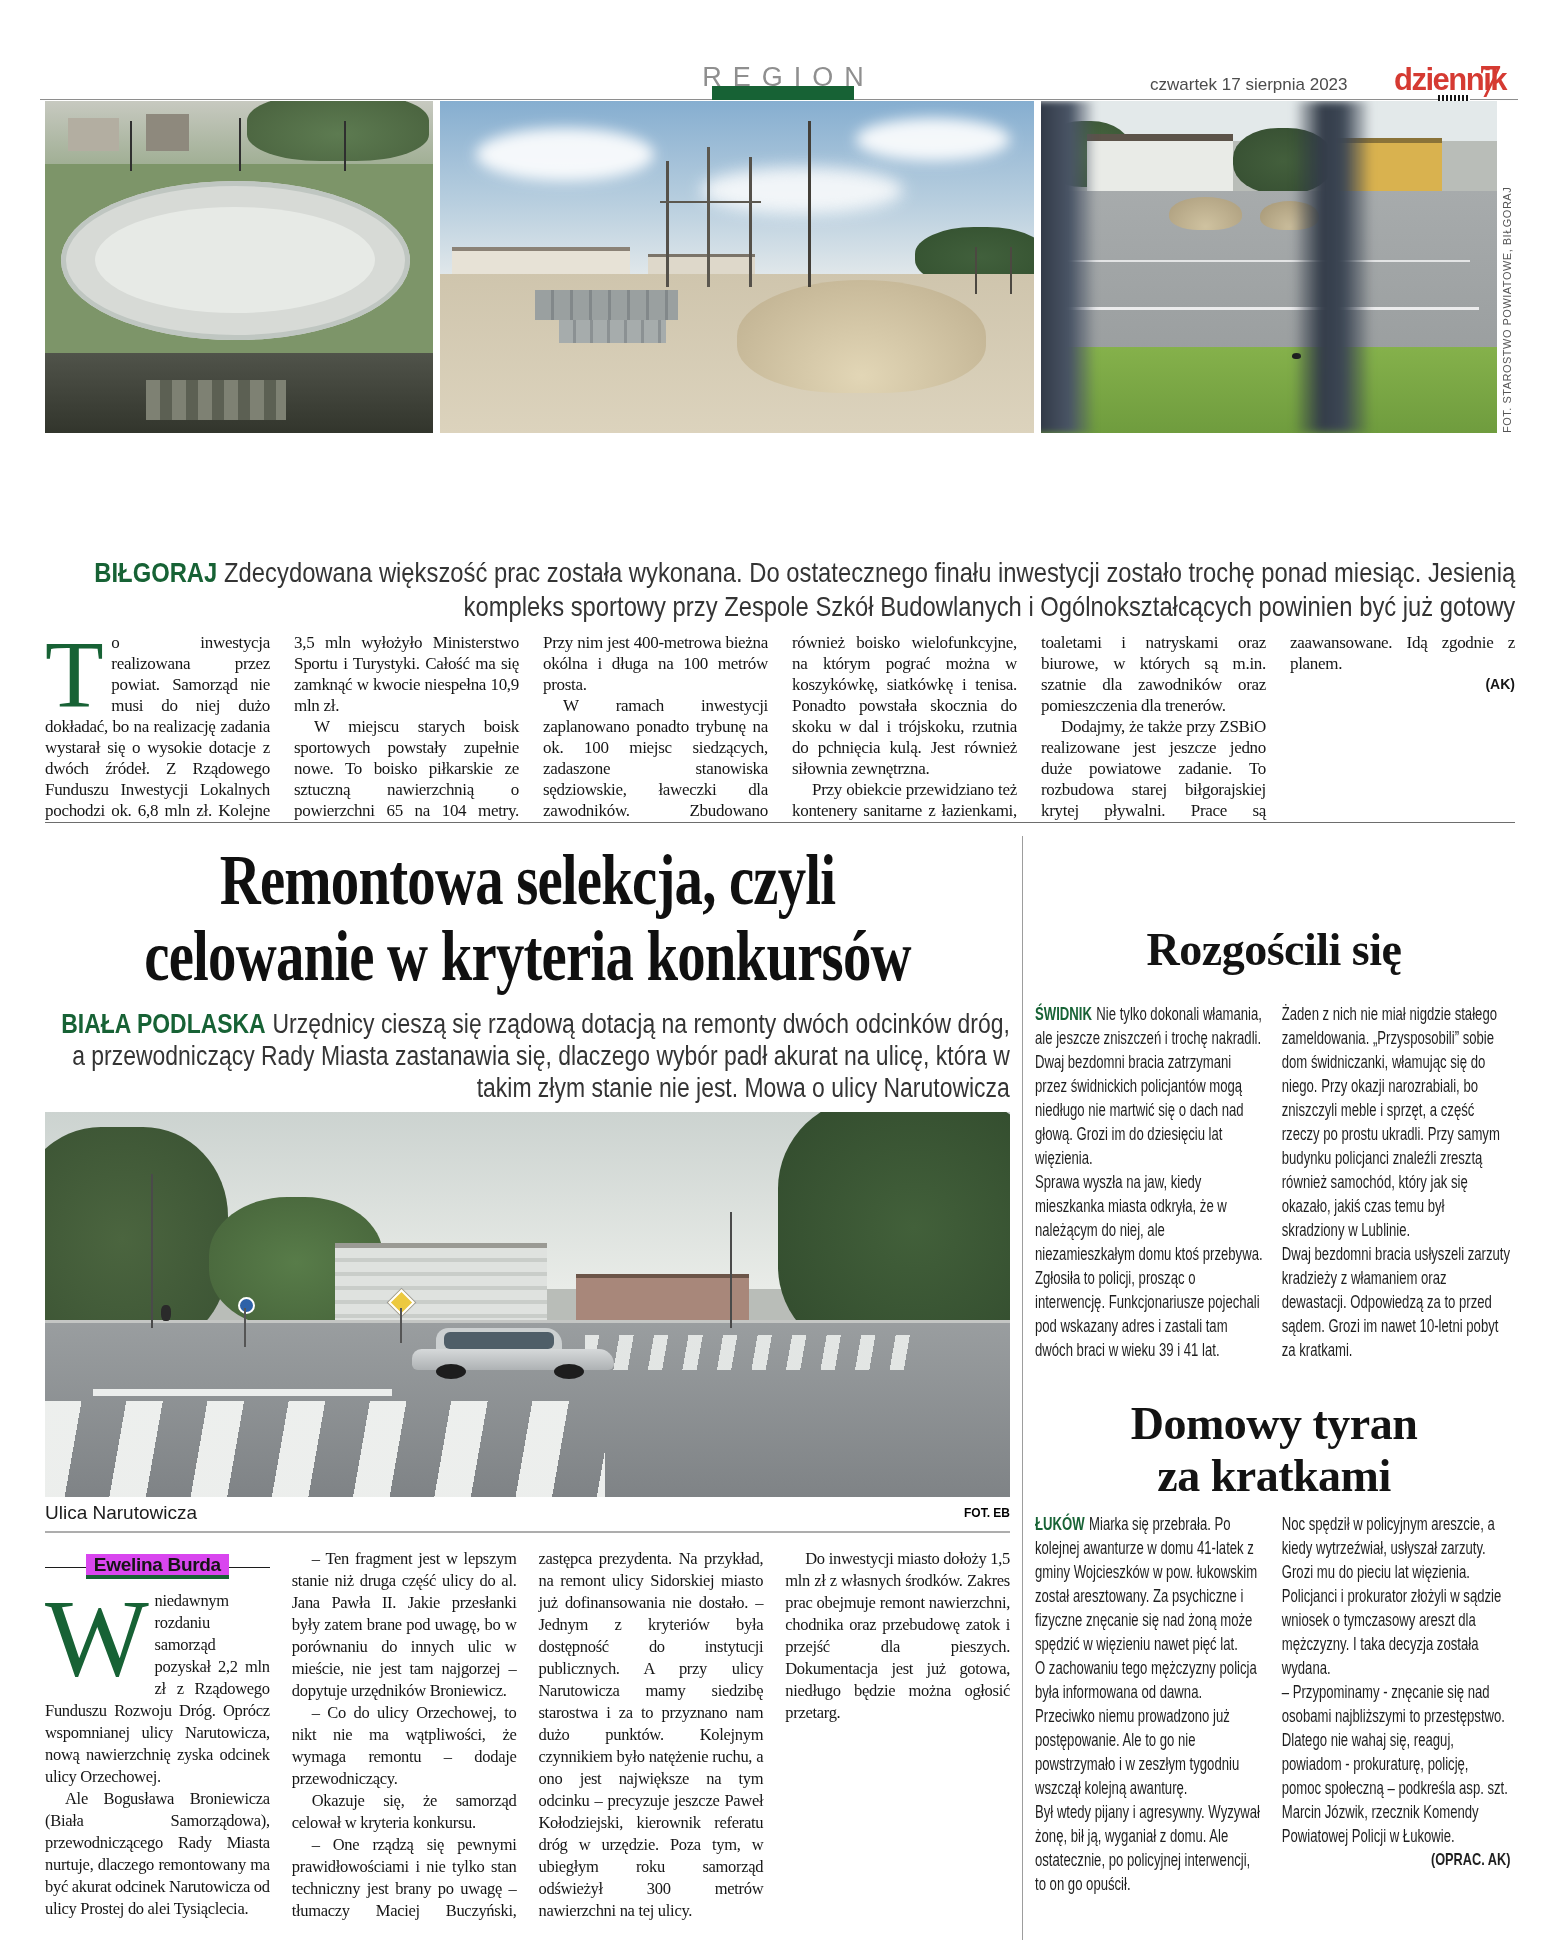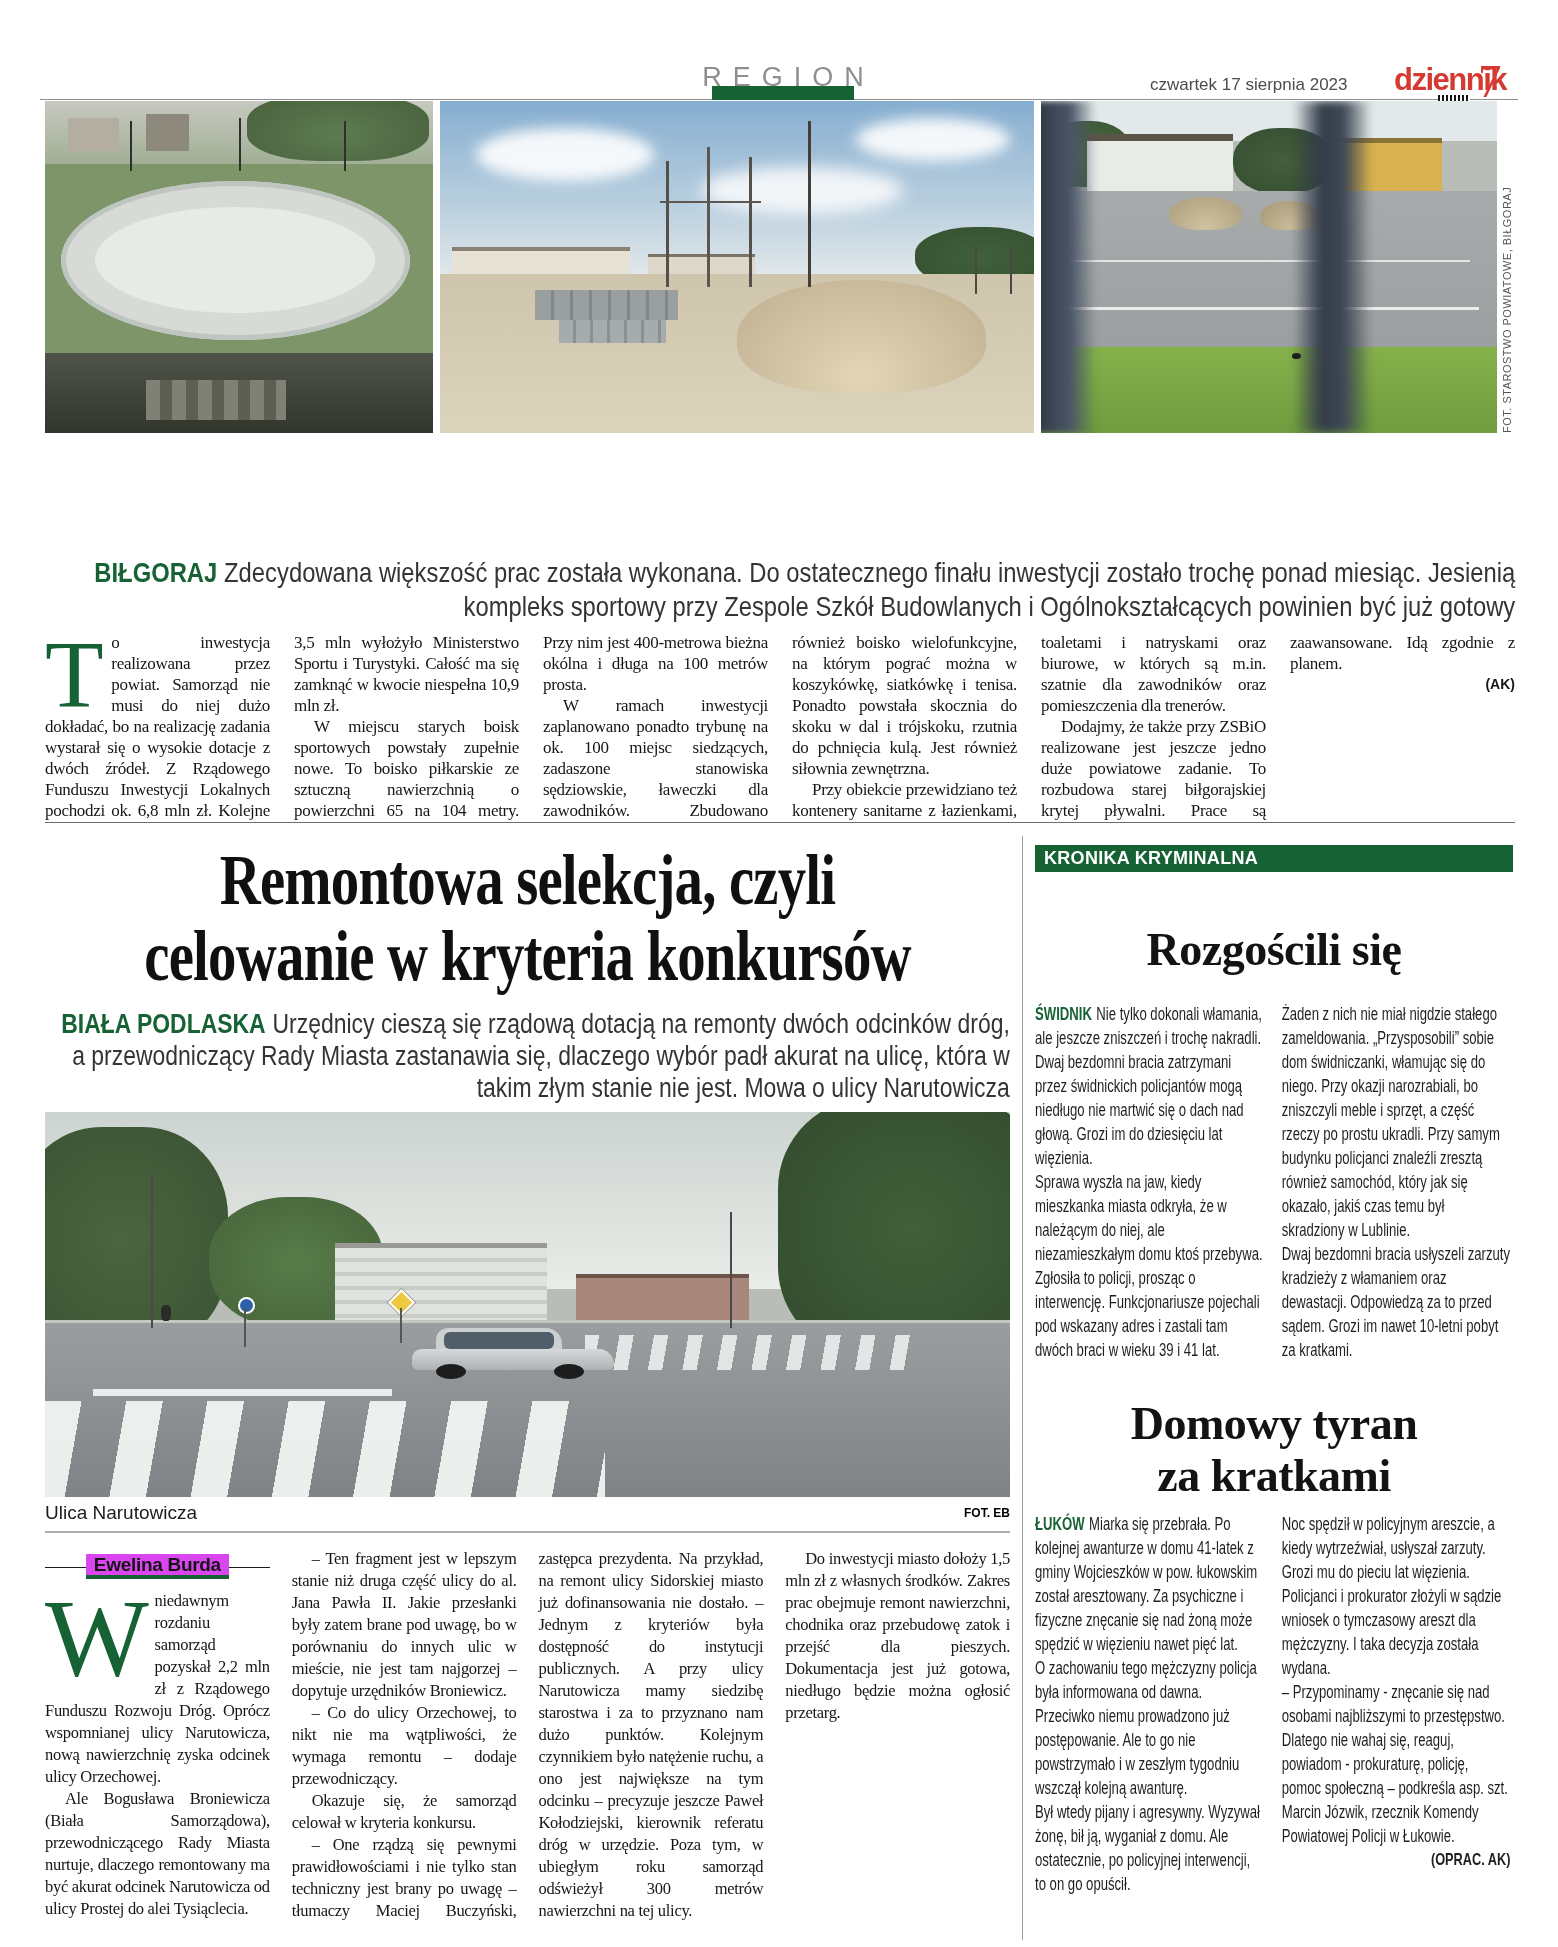--- a/index.html
+++ b/index.html
@@ -211,21 +211,20 @@
   <p>Ale Bogusława Broniewicza (Biała Samorządowa), przewodniczącego Rady Miasta nurtuje, dlaczego remontowany ma być akurat odcinek Narutowicza od ulicy Prostej do alei Tysiąclecia.</p>
       <p>– Ten fragment jest w lepszym stanie niż druga część ulicy do al. Jana Pawła II. Jakie przesłanki były zatem brane pod uwagę, bo w porównaniu do innych ulic w mieście, nie jest tam najgorzej – dopytuje urzędników Broniewicz.</p>
       <p>– Co do ulicy Orzechowej, to nikt nie ma wątpliwości, że wymaga remontu – dodaje przewodniczący.</p>
       <p>Okazuje się, że samorząd celował w kryteria konkursu.</p>
       <p>– One rządzą się pewnymi prawidłowościami i nie tylko stan techniczny jest brany po uwagę – tłumaczy Maciej Buczyński, zastępca prezydenta. Na przykład, na remont ulicy Sidorskiej miasto już dofinansowania nie dostało. – Jednym z kryteriów była dostępność do instytucji publicznych. A przy ulicy Narutowicza mamy siedzibę starostwa i za to przyznano nam dużo punktów. Kolejnym czynnikiem było natężenie ruchu, a ono jest największe na tym odcinku – precyzuje jeszcze Paweł Kołodziejski, kierownik referatu dróg w urzędzie. Poza tym, w ubiegłym roku samorząd odświeżył 300 metrów nawierzchni na tej ulicy.</p>
       <p>Do inwestycji miasto dołoży 1,5 mln zł z własnych środków. Zakres prac obejmuje remont nawierzchni, chodnika oraz przebudowę zatok i przejść dla pieszych. Dokumentacja jest już gotowa, niedługo będzie można ogłosić przetarg.</p>
     </div>
 
   <div class="abs vdivider"></div>
 
-  <div class="abs kicker">KRONIKA KRYMINALNA</div>
 
   <div class="abs" style="left:1035px;top:924px;width:478px;height:110px;">
     <div class="ch-line">Rozgościli się</div>
   </div>
 
   <div class="abs crime-body" style="left:1035px;top:1002px;height:388px;overflow:hidden;">
     <p><b class="tag">ŚWIDNIK</b><span>Nie tylko dokonali włamania, ale jeszcze zniszczeń i trochę nakradli. Dwaj bezdomni bracia zatrzymani przez świdnickich policjantów mogą niedługo nie martwić się o dach nad głową. Grozi im do dziesięciu lat więzienia.</span></p>
   <p>Sprawa wyszła na jaw, kiedy mieszkanka miasta odkryła, że w należącym do niej, ale niezamieszkałym domu ktoś przebywa. Zgłosiła to policji, prosząc o interwencję. Funkcjonariusze pojechali pod wskazany adres i zastali tam dwóch braci w wieku 39 i 41 lat.</p>
       <p>Żaden z nich nie miał nigdzie stałego zameldowania. „Przysposobili” sobie dom świdniczanki, włamując się do niego. Przy okazji narozrabiali, bo zniszczyli meble i sprzęt, a część rzeczy po prostu ukradli. Przy samym budynku policjanci znaleźli zresztą również samochód, który jak się okazało, jakiś czas temu był skradziony w Lublinie.</p>
       <p>Dwaj bezdomni bracia usłyszeli zarzuty kradzieży z włamaniem oraz dewastacji. Odpowiedzą za to przed sądem. Grozi im nawet 10-letni pobyt za kratkami.</p>

